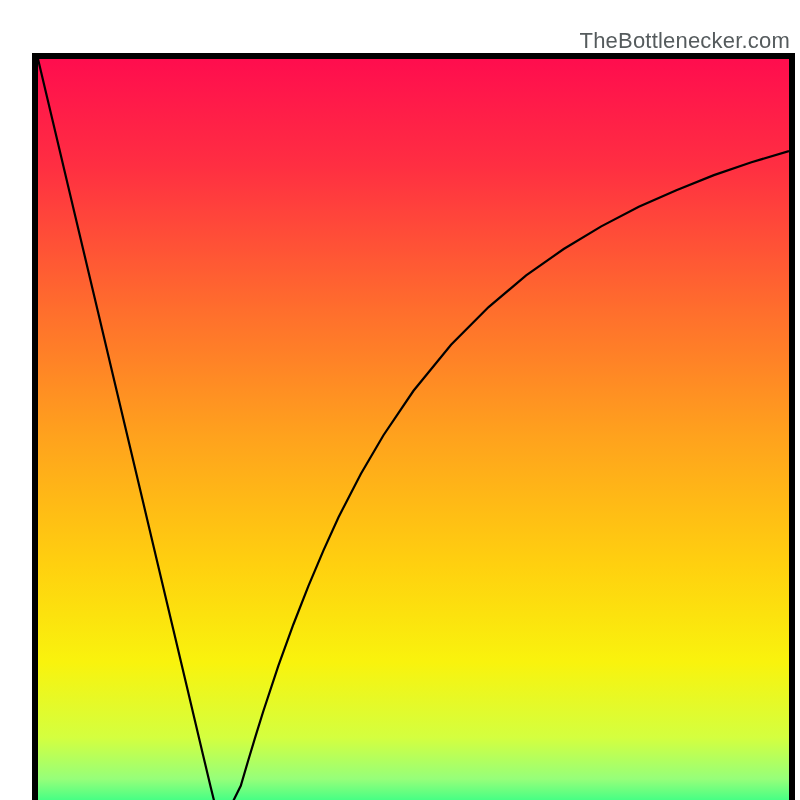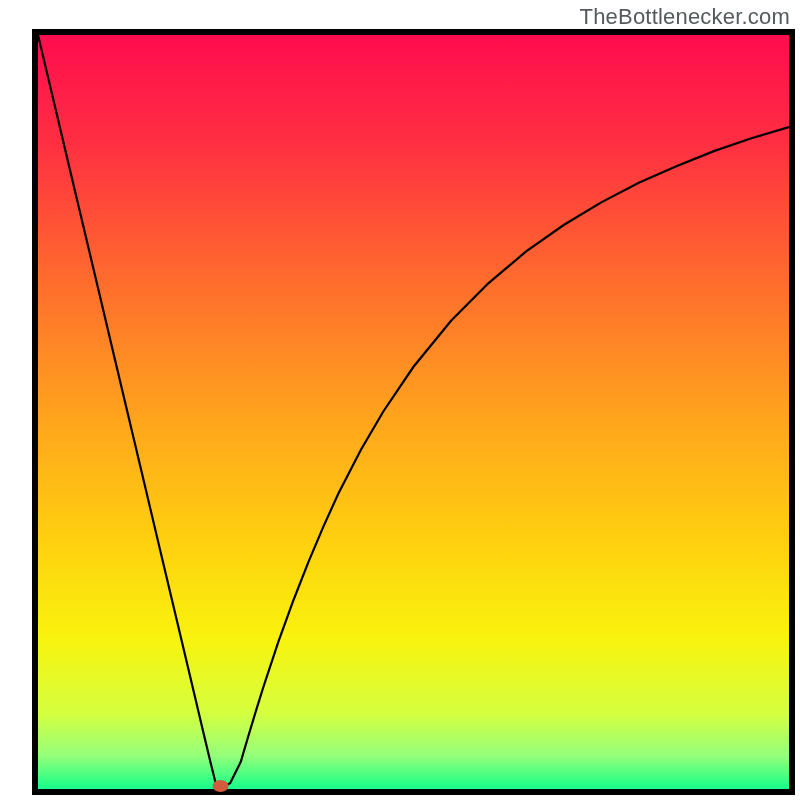--- a/index.html
+++ b/index.html
@@ -9,20 +9,21 @@
     height: 800px;
     background: #ffffff;
     overflow: hidden;
     font-family: Arial, Helvetica, sans-serif;
   }
   .frame {
     position: relative;
     width: 800px;
     height: 704px;
     box-sizing: border-box;
+    margin-top: 24px;
   }
   .attribution {
     position: absolute;
     top: 4px;
     right: 10px;
     color: #555b5d;
     font-size: 22px;
     letter-spacing: 0.2px;
   }
   svg.plot {

